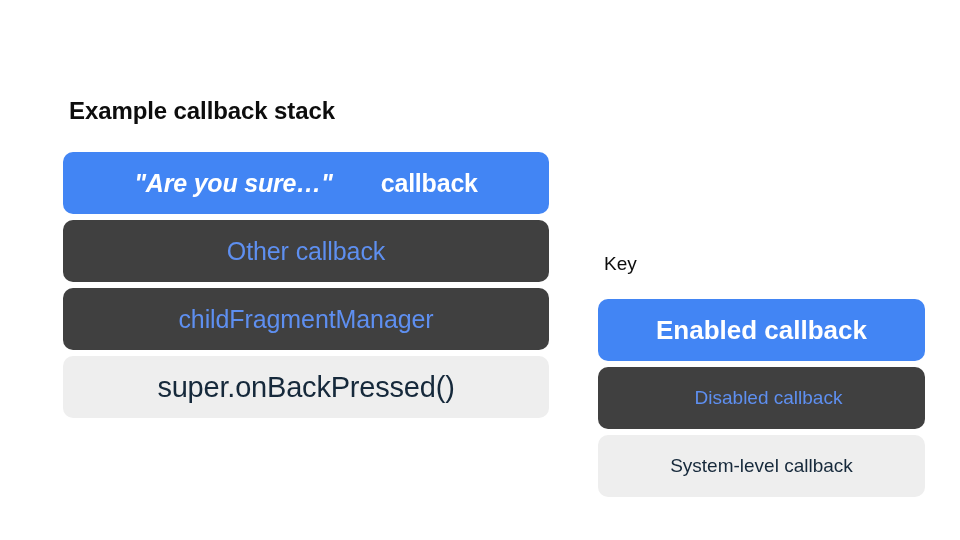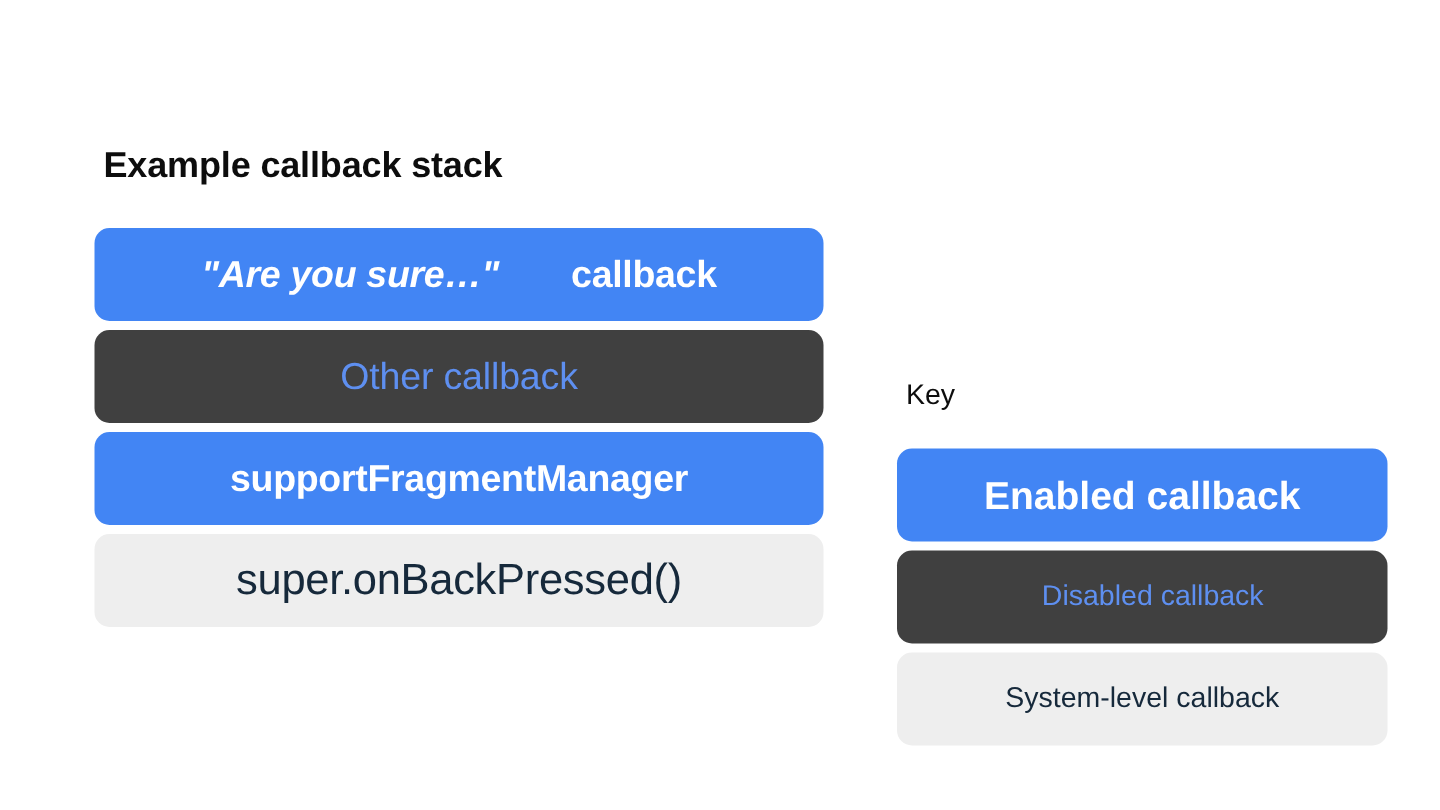--- a/index.html
+++ b/index.html
@@ -133,22 +133,22 @@
 
     <div class="stack-list">
 
       <div class="bar enabled quoted-label">
         <span class="quote-part">"Are you sure…"</span>
           <span class="plain-part"> callback</span>
       </div>
 
       <div class="bar disabled">Other callback</div>
 
+      <div class="bar disabled">childFragmentManager</div>
 
-      <div class="bar enabled">supportFragmentManager</div>
 
       <div class="bar system">super.onBackPressed()</div>
 
     </div>
   </section>
 
   <section class="key-panel">
 
     <h2 class="key-title">Key</h2>
 

